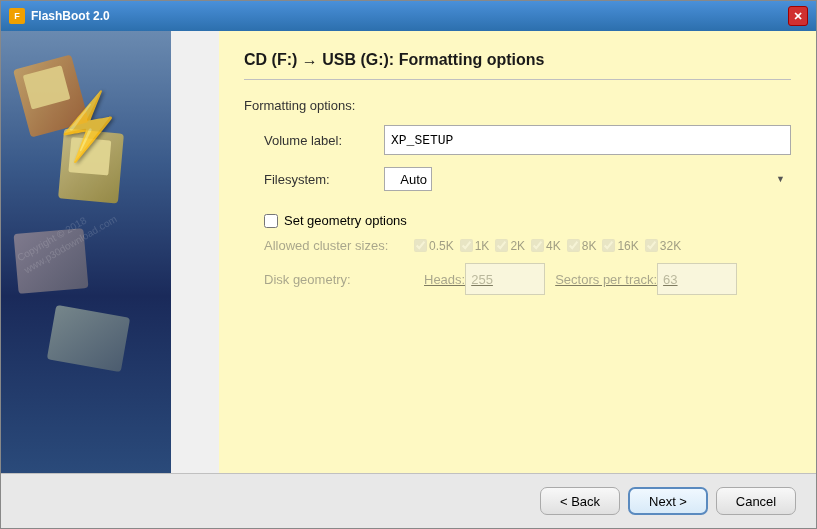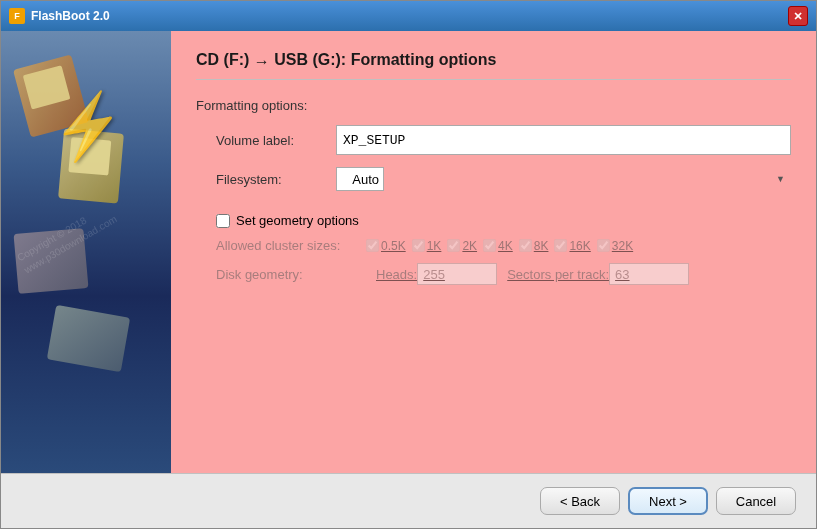--- a/index.html
+++ b/index.html
@@ -165,24 +165,25 @@
       left: 10px;
       color: rgba(255,255,255,0.15);
       font-size: 10px;
       transform: rotate(-30deg);
       width: 160px;
       line-height: 1.4;
     }
 
     .main-panel {
       flex: 1;
-      background: #fca5a5;
+      background: #fef9c3;
       display: flex;
       flex-direction: column;
       padding: 20px 25px 15px 25px;
+      margin-left: 48px;
     }
 
     .main-title {
       font-size: 16px;
       font-weight: bold;
       color: #1a1a1a;
       margin-bottom: 18px;
       padding-bottom: 10px;
       border-bottom: 1px solid #c0c0c0;
     }
@@ -274,21 +275,20 @@
     .cluster-label {
       width: 150px;
       color: #555;
       font-size: 13px;
     }
 
     .cluster-checks {
       display: flex;
       gap: 6px;
       align-items: center;
-      text-decoration: underline;
     }
 
     .cluster-item {
       display: flex;
       align-items: center;
       gap: 2px;
       font-size: 12px;
       color: #444;
     }
 
@@ -315,21 +315,21 @@
       text-decoration: underline;
     }
 
     .geo-field-label {
       font-size: 13px;
       color: #555;
     }
 
     .geo-input {
       width: 80px;
-      height: 22px;
+      height: 32px;
       border: 1px solid #aaa;
       background: #f5f5f5;
       padding: 0 5px;
       font-size: 13px;
       font-family: inherit;
       color: #777;
     }
 
     .footer {
       height: 55px;

